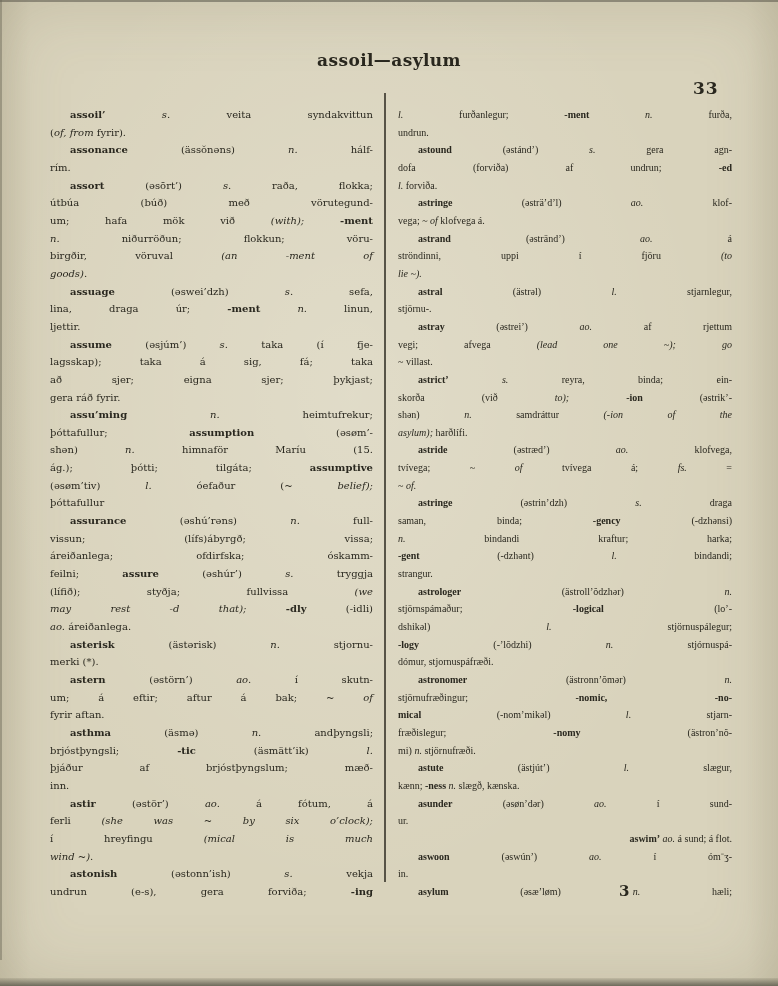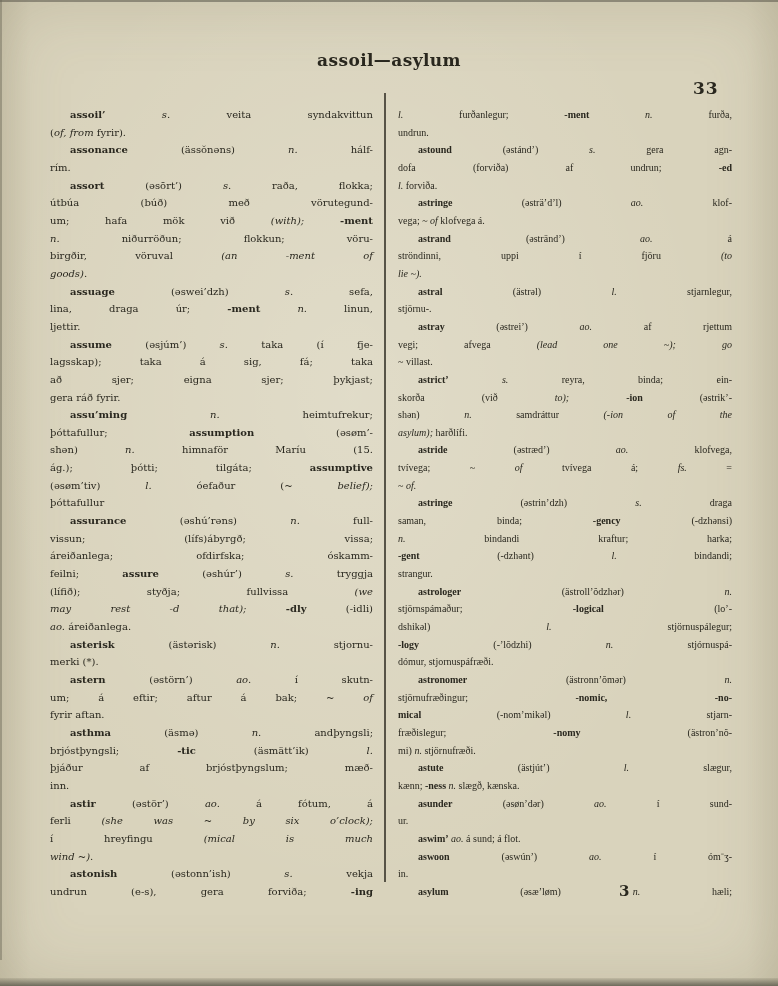--- a/index.html
+++ b/index.html
@@ -28,21 +28,21 @@
   .page-number{
     position:absolute;top:50px;left:693px;font-size:17px;font-weight:bold;letter-spacing:1px;margin-top:28px;
   }
   .col{position:absolute;top:106px;font-size:10px;line-height:17.65px;}
   #col-left{left:50px;width:323px;}
   #col-right{left:398px;width:334px;font-family:Liberation Serif, serif;}
   .divider{position:absolute;left:384px;top:93px;width:2px;height:789px;
     background:var(--divider,#48453a);opacity:.9;}
   .line{min-height:17.65px;text-align:left;}
   .line.justify{text-align:justify;text-align-last:justify;-moz-text-align-last:justify;}
-  .line.indent{text-indent:20px;}
+  .line.indent{text-indent:20px;text-align:right;}
   .line b{font-weight:bold;}
   .line i{font-style:italic;}
   .signature-mark{position:absolute;left:619px;top:882px;font-size:15px;font-weight:bold;}
 </style>
 </head>
 <body style="--paper: #d9d3bc; --ink: #2a281f; --divider: #48453a;">
 
 <div class="paper-texture"></div>
 
 <div class="running-head">assoil—asylum</div>

